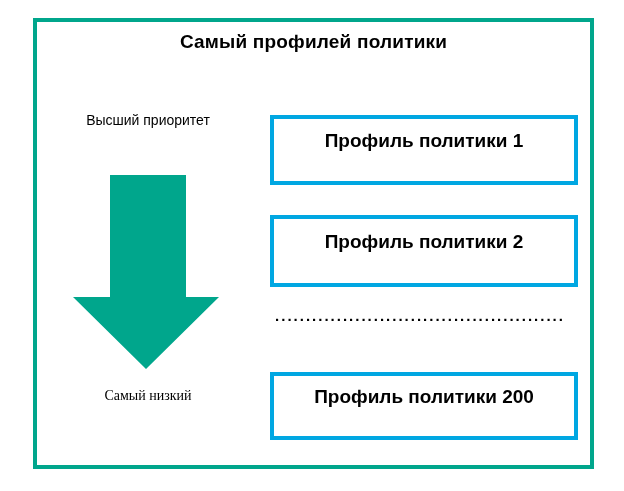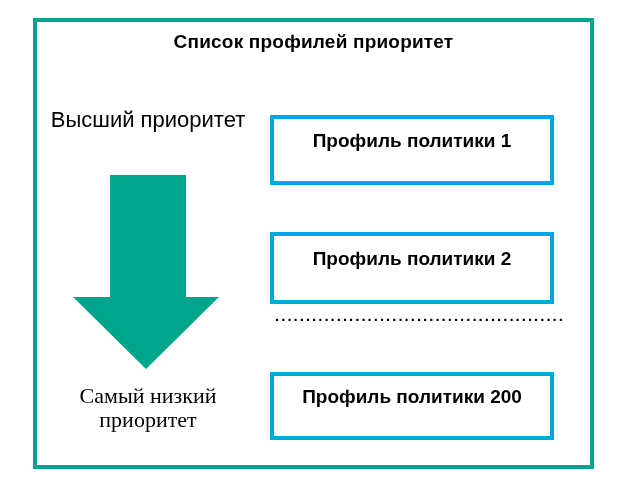--- a/index.html
+++ b/index.html
@@ -35,47 +35,47 @@
     text-align: center;
     font-size: 19px;
     font-weight: bold;
     letter-spacing: 0.2px;
   }
   .side-label {
     position: absolute;
     left: 40px;
     width: 216px;
     text-align: center;
-    font-size: 22px;
+    font-size: 14px;
     line-height: 24px;
   }
   .side-label.high { top: 108px; }
   .side-label.low  { top: 384px; font-family: Liberation Serif, serif; }
   .side-label.low span { display: block; }
   .arrow-icon {
     position: absolute;
     left: 73px; top: 175px;
     width: 146px; height: 194px;
   }
   .pbox {
     position: absolute;
     left: 270px;
-    width: 284px;
+    width: 308px;
     border: 4px solid var(--box-blue);
     background: var(--background);
     display: flex;
     align-items: center;
     justify-content: center;
     padding-bottom: 18px;
     font-size: 19px;
     font-weight: bold;
     text-align: center;
   }
   .pbox-1   { top: 115px; height: 70px; }
-  .pbox-2   { top: 232px; height: 72px; }
+  .pbox-2   { top: 215px; height: 72px; }
   .pbox-100 { top: 372px; height: 68px; }
   .dots {
     position: absolute;
     left: 270px; top: 306px;
     width: 300px;
     text-align: center;
     font-size: 15px;
     font-weight: bold;
     letter-spacing: 2px;
     line-height: 20px;
@@ -83,31 +83,30 @@
     overflow: hidden;
   }
 </style>
 </head>
 <body>
 
 <div class="canvas">
 
   <div class="frame"></div>
 
-  <div class="title">Список профилей приоритет</div>
+  <div class="title">Самый профилей политики</div>
 
   <div class="side-label high">Высший приоритет</div>
 
   <svg class="arrow-icon" viewBox="0 0 146 194" xmlns="http://www.w3.org/2000/svg" aria-hidden="true">
     <polygon points="37,0 113,0 113,122 146,122 73,194 0,122 37,122" fill="var(--frame-teal)"></polygon>
   </svg>
 
   <div class="side-label low">
     <span>Самый низкий</span>
-    <span>приоритет</span>
   </div>
 
   <div class="pbox pbox-1">
     <span>Профиль политики 1</span>
   </div>
 
   <div class="pbox pbox-2">
     <span>Профиль политики 2</span>
   </div>
 

